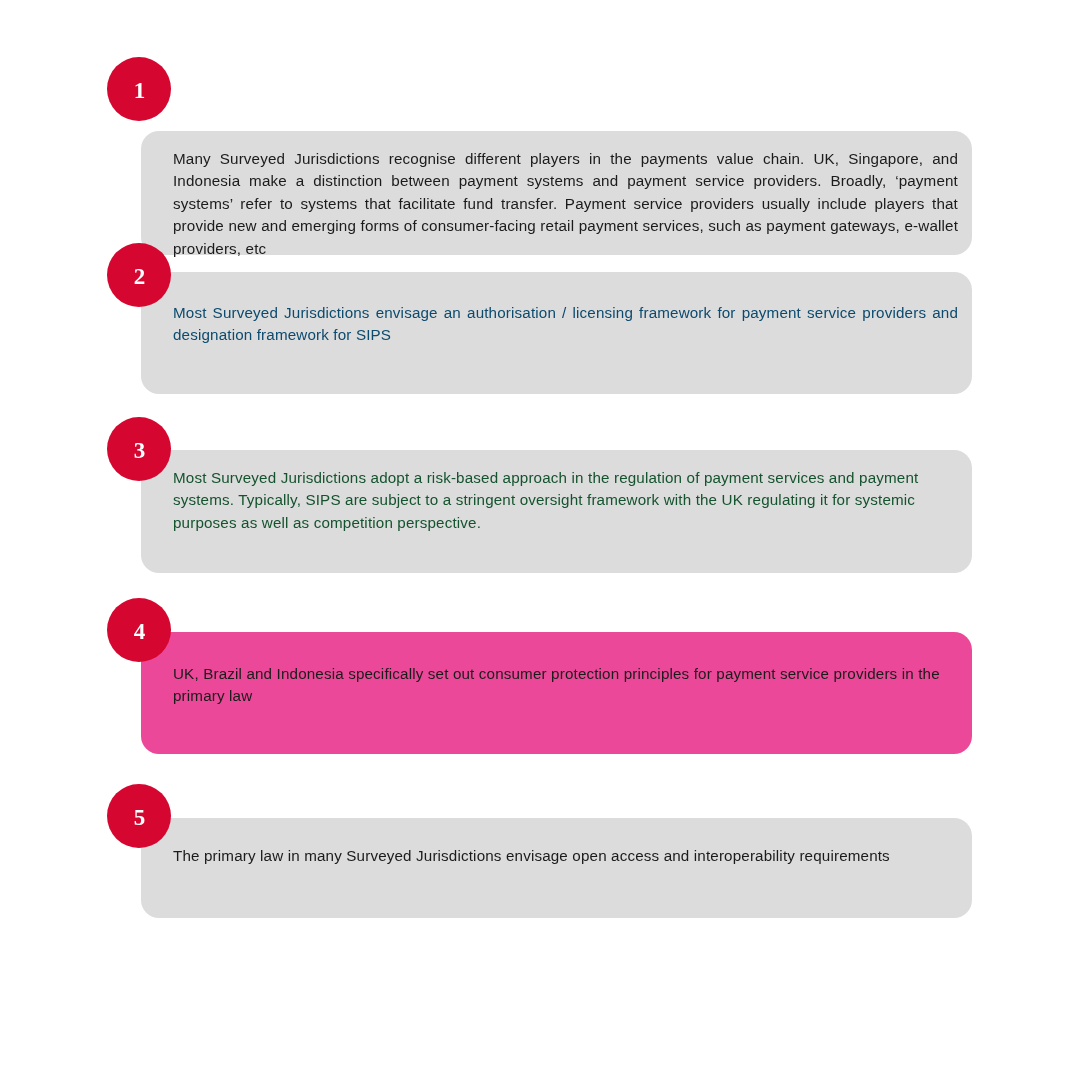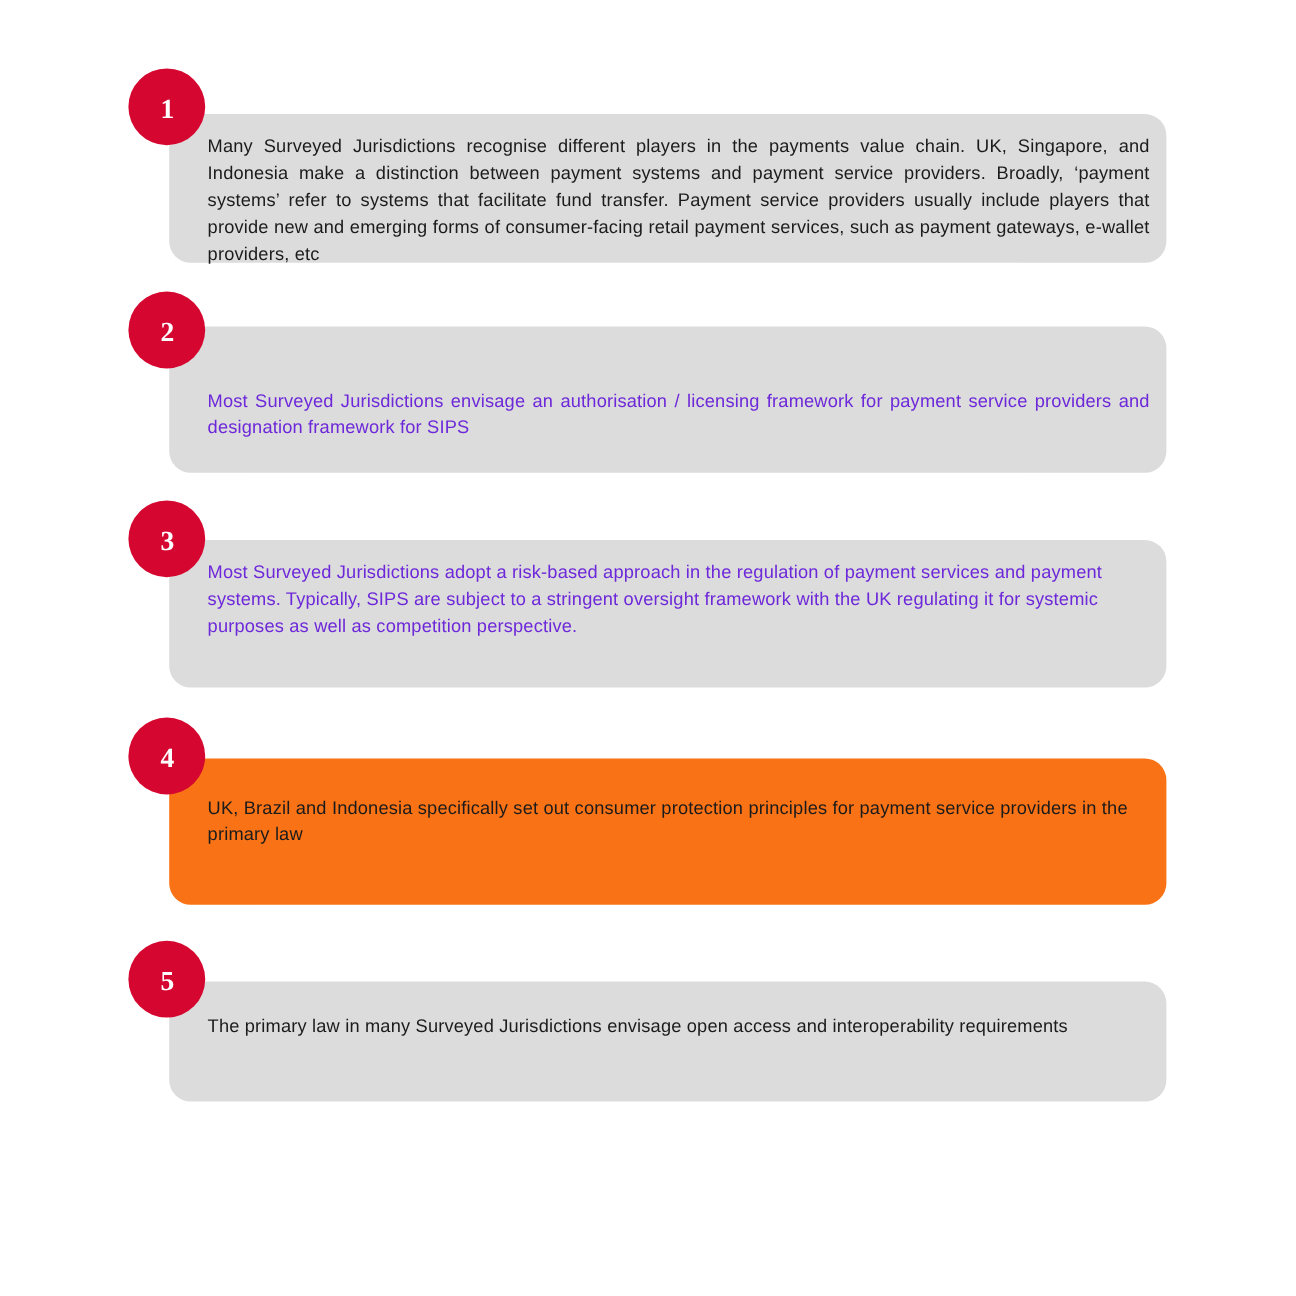--- a/index.html
+++ b/index.html
@@ -107,48 +107,48 @@
   #item-5 .panel { top: 818px; height: 100px; }
   #item-5 .panel-text { top: 27px; }
   #item-5 .badge { left: 107px; top: 784px; }
 </style>
 </head>
 <body style="background: rgb(255, 255, 255);">
 
 <div id="board" style="background: rgb(255, 255, 255);">
 
   <div class="item" id="item-1">
-    <div class="panel" style="background: rgb(220, 220, 220);">
+    <div class="panel" style="background: rgb(220, 220, 220); margin-top: 36px;">
       <div class="panel-text" style="color: rgb(27, 27, 27);">Many Surveyed Jurisdictions recognise different players in the payments value chain. UK, Singapore, and Indonesia make a distinction between payment systems and payment service providers. Broadly, ‘payment systems’ refer to systems that facilitate fund transfer. Payment service providers usually include players that provide new and emerging forms of consumer-facing retail payment services, such as payment gateways, e-wallet providers, etc</div>
     </div>
     <div class="badge" style="background: rgb(213, 6, 47);">
       <span class="badge-num" style="color: rgb(255, 255, 255);">1</span>
     </div>
   </div>
 
   <div class="item" id="item-2">
     <div class="panel" style="background: rgb(220, 220, 220);">
-      <div class="panel-text" style="color: #6d28d9; margin-top: 22px;">Most Surveyed Jurisdictions envisage an authorisation / licensing framework for payment service providers and designation framework for SIPS</div>
+      <div class="panel-text" style="color: #0c4a6e;">Most Surveyed Jurisdictions envisage an authorisation / licensing framework for payment service providers and designation framework for SIPS</div>
     </div>
     <div class="badge" style="background: rgb(213, 6, 47);">
       <span class="badge-num" style="color: rgb(255, 255, 255);">2</span>
     </div>
   </div>
 
   <div class="item" id="item-3">
     <div class="panel" style="background: rgb(220, 220, 220);">
-      <div class="panel-text nojustify" style="color: #6d28d9;">Most Surveyed Jurisdictions adopt a risk-based approach in the regulation of payment services and payment systems. Typically, SIPS are subject to a stringent oversight framework with the UK regulating it for systemic purposes as well as competition perspective.</div>
+      <div class="panel-text nojustify" style="color: #14532d;">Most Surveyed Jurisdictions adopt a risk-based approach in the regulation of payment services and payment systems. Typically, SIPS are subject to a stringent oversight framework with the UK regulating it for systemic purposes as well as competition perspective.</div>
     </div>
     <div class="badge" style="background: rgb(213, 6, 47);">
       <span class="badge-num" style="color: rgb(255, 255, 255);">3</span>
     </div>
   </div>
 
   <div class="item" id="item-4">
-    <div class="panel" style="background: #f97316;">
+    <div class="panel" style="background: #ec4899;">
       <div class="panel-text nojustify" style="color: rgb(27, 27, 27);">UK, Brazil and Indonesia specifically set out consumer protection principles for payment service providers in the primary law</div>
     </div>
     <div class="badge" style="background: rgb(213, 6, 47);">
       <span class="badge-num" style="color: rgb(255, 255, 255);">4</span>
     </div>
   </div>
 
   <div class="item" id="item-5">
     <div class="panel" style="background: rgb(220, 220, 220);">
       <div class="panel-text" style="color: rgb(27, 27, 27);">The primary law in many Surveyed Jurisdictions envisage open access and interoperability requirements</div>

